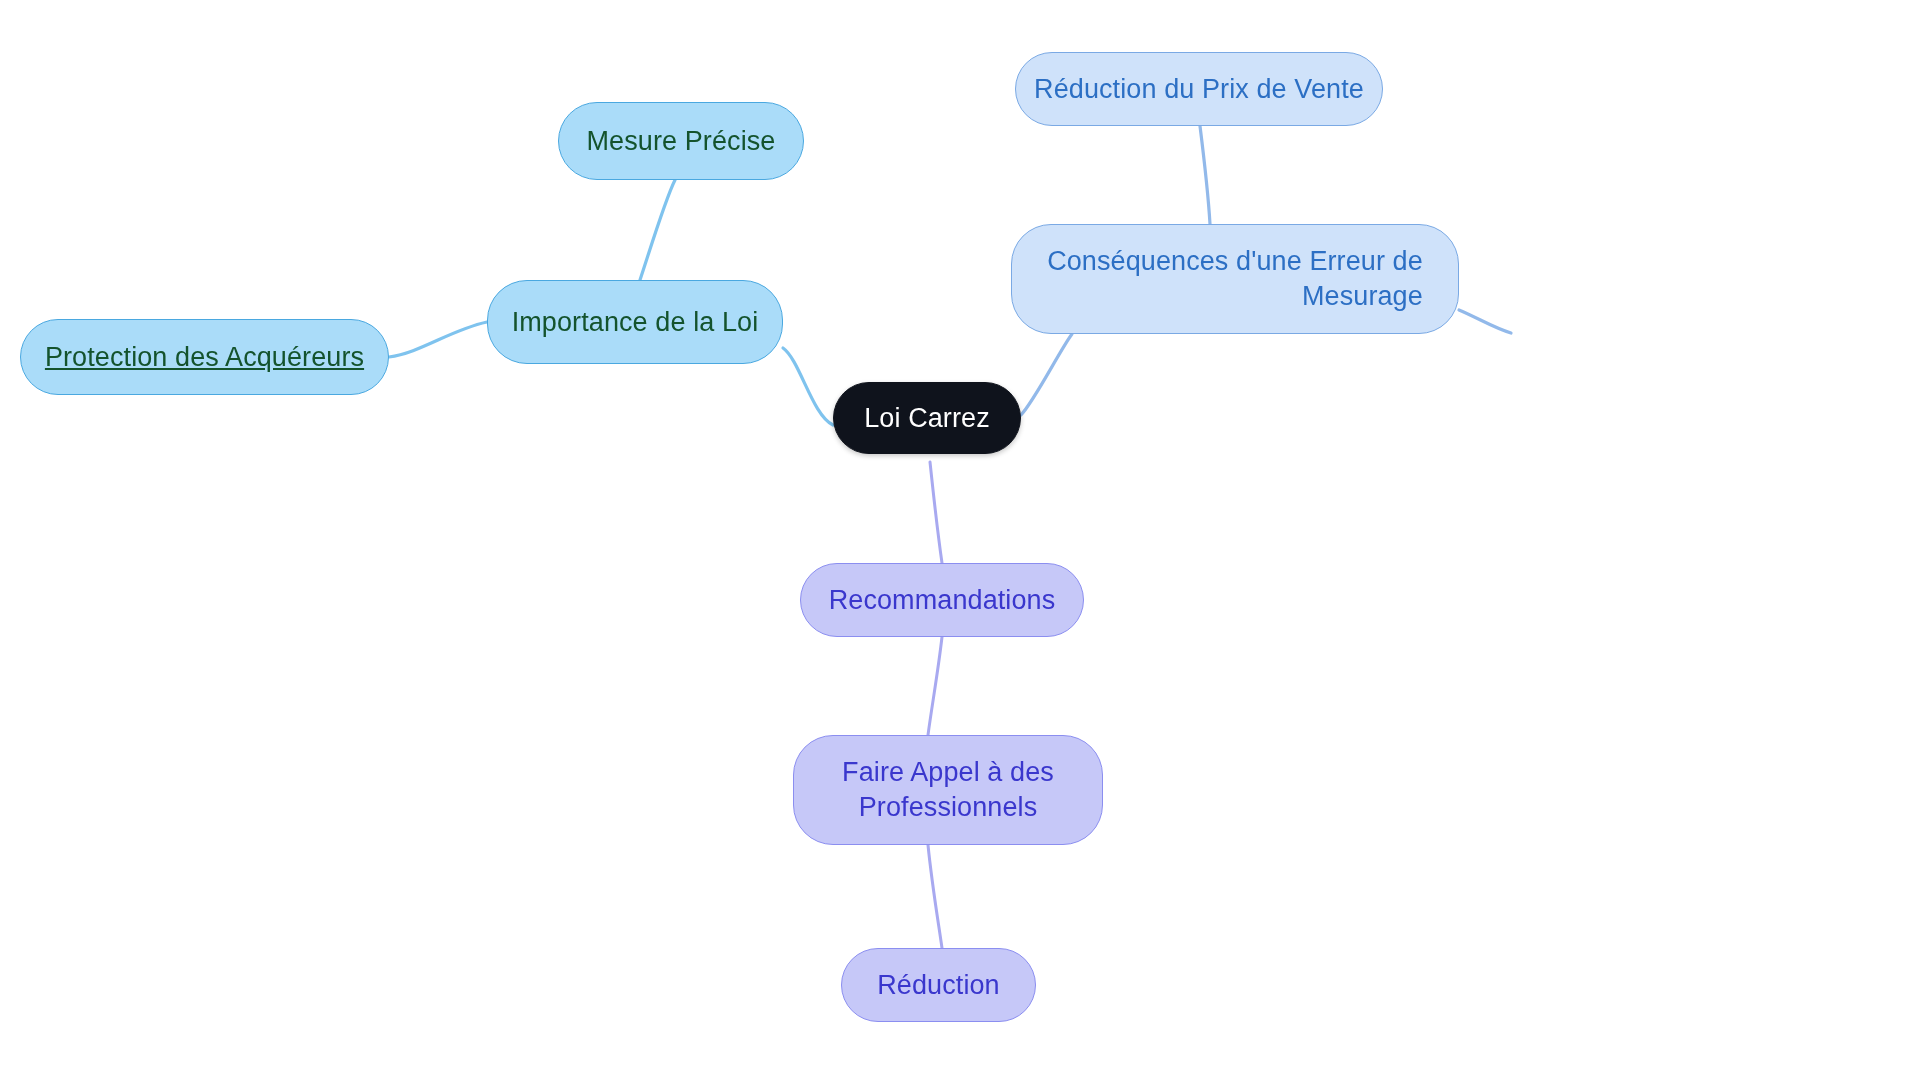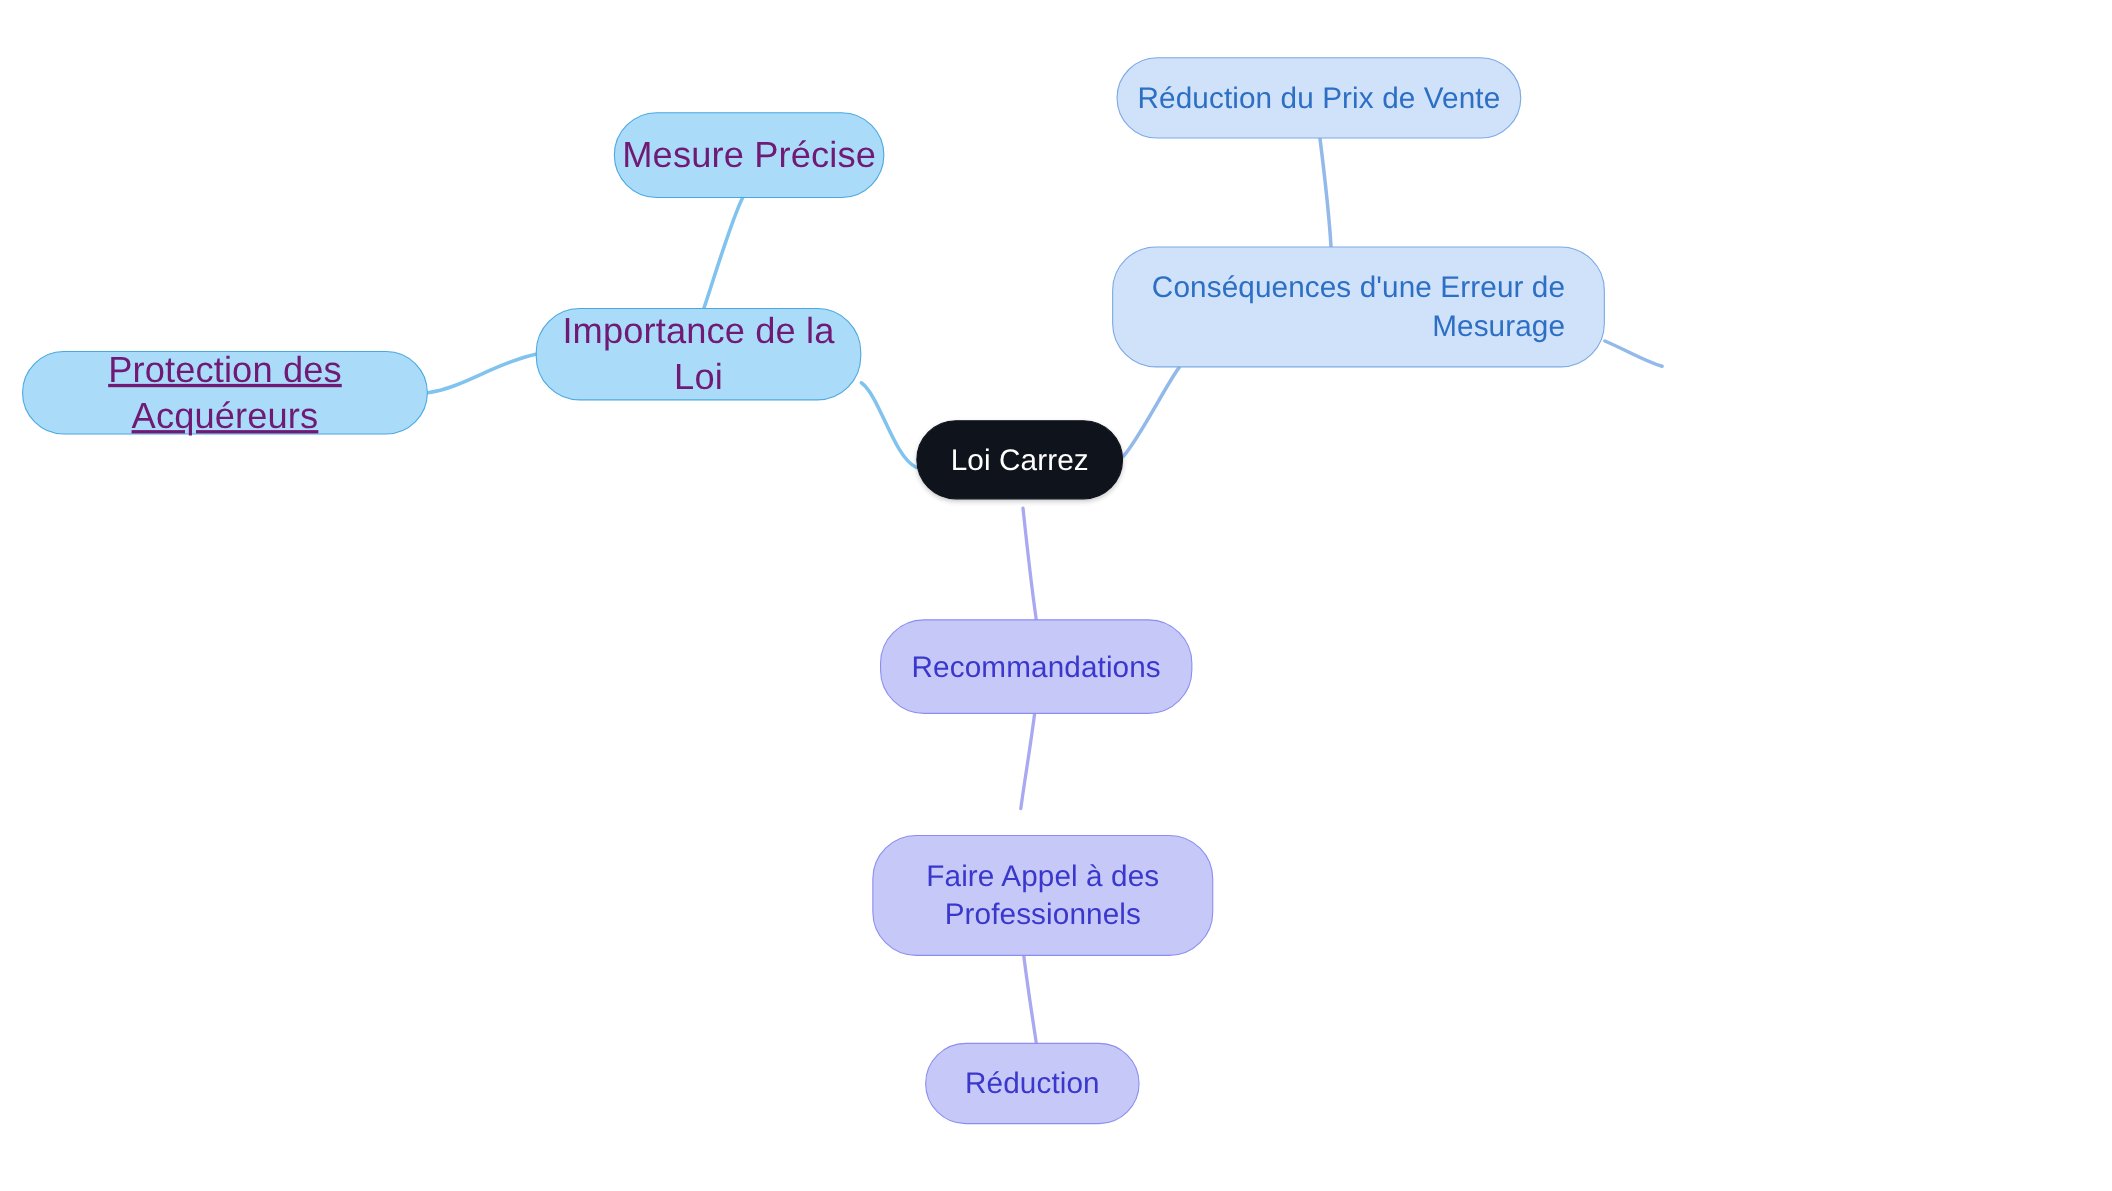--- a/index.html
+++ b/index.html
@@ -42,23 +42,23 @@
     background: #0f131c;
     border-color: #0f131c;
     color: #ffffff;
     border-radius: 44px;
     font-size: 27px;
     box-shadow: 0 2px 5px rgba(0,0,0,0.22);
   }
   .node.blue-a {
     background: #aadcf9;
     border-color: #4aa8e0;
-    color: #701a75;
+    color: #14532d;
     border-radius: 40px;
-    font-size: 33px;
+    font-size: 27px;
   }
   .node.blue-b {
     background: #cfe2fa;
     border-color: #7aa9e4;
     color: #2c6fc4;
     border-radius: 40px;
     font-size: 27px;
     text-align: right;
   }
   .node.purple {
@@ -84,17 +84,17 @@
       <path d="M 942 637 C 938 672 932 705 928 735" fill="none" stroke="#a8a9f0" stroke-width="3" stroke-linecap="round"></path>
       <path d="M 928 845 C 932 885 938 920 942 948" fill="none" stroke="#a8a9f0" stroke-width="3" stroke-linecap="round"></path>
     </svg>
 <div class="node root" style="left: 833px; top: 382px; width: 188px; height: 72px;">Loi Carrez</div>
     <div class="node blue-a" style="left: 487px; top: 280px; width: 296px; height: 84px;">Importance de la Loi</div>
     <div class="node blue-a" style="left: 558px; top: 102px; width: 246px; height: 78px;">Mesure Précise</div>
     <div class="node blue-a" style="left: 20px; top: 319px; width: 369px; height: 76px; text-decoration: underline;">Protection des Acquéreurs</div>
     <div class="node blue-b" style="left: 1011px; top: 224px; width: 448px; height: 110px;">Conséquences d'une Erreur de
 Mesurage</div>
     <div class="node blue-b" style="left: 1015px; top: 52px; width: 368px; height: 74px;">Réduction du Prix de Vente</div>
-    <div class="node purple" style="left: 800px; top: 563px; width: 284px; height: 86px; text-align: center;">Recommandations</div>
-    <div class="node purple" style="left: 793px; top: 735px; width: 310px; height: 110px; margin-top: 24px;">Faire Appel à des
+    <div class="node purple" style="left: 800px; top: 563px; width: 284px; height: 74px; text-align: center;">Recommandations</div>
+    <div class="node purple" style="left: 793px; top: 735px; width: 310px; height: 110px;">Faire Appel à des
 Professionnels</div>
     <div class="node purple" style="left: 841px; top: 948px; width: 195px; height: 74px;">Réduction</div>
   </div>
 
 </body></html>

